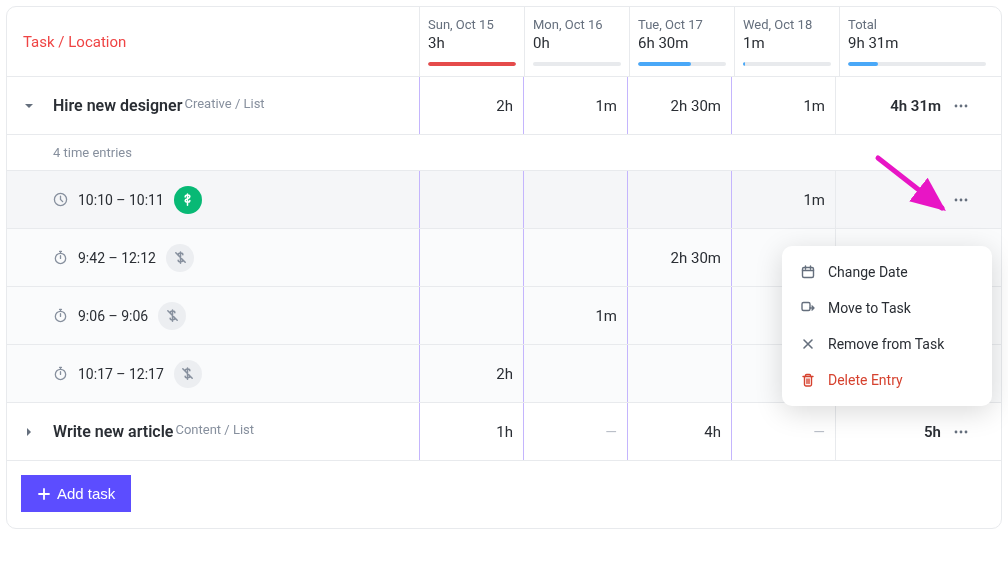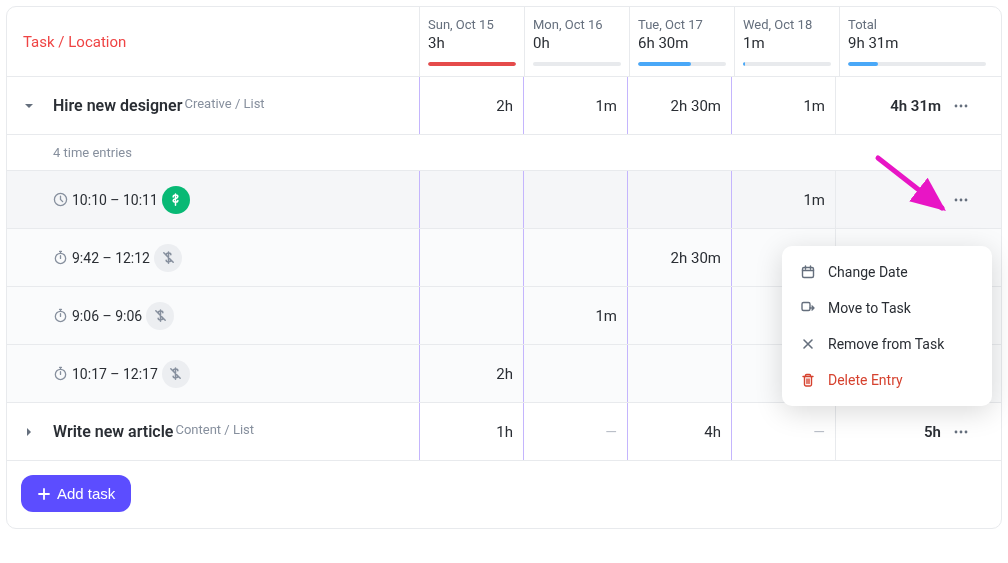--- a/index.html
+++ b/index.html
@@ -27,34 +27,34 @@
     .row.task .cell-day{font-weight:400}
     
     .caret{width:12px;height:12px;margin-right:18px;color:#656f7d;flex:0 0 auto}
     .task-text{display:flex;gap:2px}
     .task-name{font-size:16px;font-weight:600;color:#2a2e34}
     .task-loc{font-size:13px;color:#87909e}
     
     .entries-label-row{display:flex;border-bottom:1px solid #e8eaed}
     .entries-label-cell{flex:1;padding:10px 12px 10px 46px;font-size:13px;color:#87909e}
     
-    .entry-info{display:flex;align-items:center;gap:4px;padding-left:30px}
+    .entry-info{display:flex;align-items:center;gap:10px;padding-left:30px}
     .clock-ico{width:15px;height:15px;color:#87909e}
     .entry-time{font-size:14px;color:#2a2e34}
     .badge{width:28px;height:28px;border-radius:14px;display:flex;align-items:center;justify-content:center}
     .badge.green{background:#08b975;color:#fff}
     .badge.gray{background:#eceef1;color:#87909e}
     .badge svg{width:15px;height:15px}
     
     .dash{color:#b9bec7}
     .dots-btn{width:24px;height:24px;display:flex;align-items:center;justify-content:center;color:#656f7d;cursor:pointer;border:none;background:none}
     .dots-btn svg{width:16px;height:16px}
     
     .footer{padding:14px 14px 16px}
-    .add-btn{background:#5c4dff;color:#fff;border:none;padding:10px 16px;border-radius:12px;font-size:15px;font-weight:500;display:inline-flex;align-items:center;gap:6px;cursor:pointer}
+    .add-btn{background:#5c4dff;color:#fff;border:none;padding:10px 16px;border-radius:0;font-size:15px;font-weight:500;display:inline-flex;align-items:center;gap:6px;cursor:pointer}
     .add-btn svg{width:14px;height:14px}
     
     
     .ctx-menu{position:absolute;top:246px;left:782px;width:210px;background:#fff;border-radius:10px;box-shadow:0 6px 28px rgba(0,0,0,.15);padding:8px 0;z-index:50}
     .ctx-item{display:flex;align-items:center;gap:12px;padding:10px 18px;font-size:14px;color:#2a2e34;cursor:pointer}
     .ctx-item.danger{color:#d6422f}
     .ctx-item svg{width:16px;height:16px;color:#656f7d}
     .ctx-item.danger svg{color:#d6422f}
     
     

